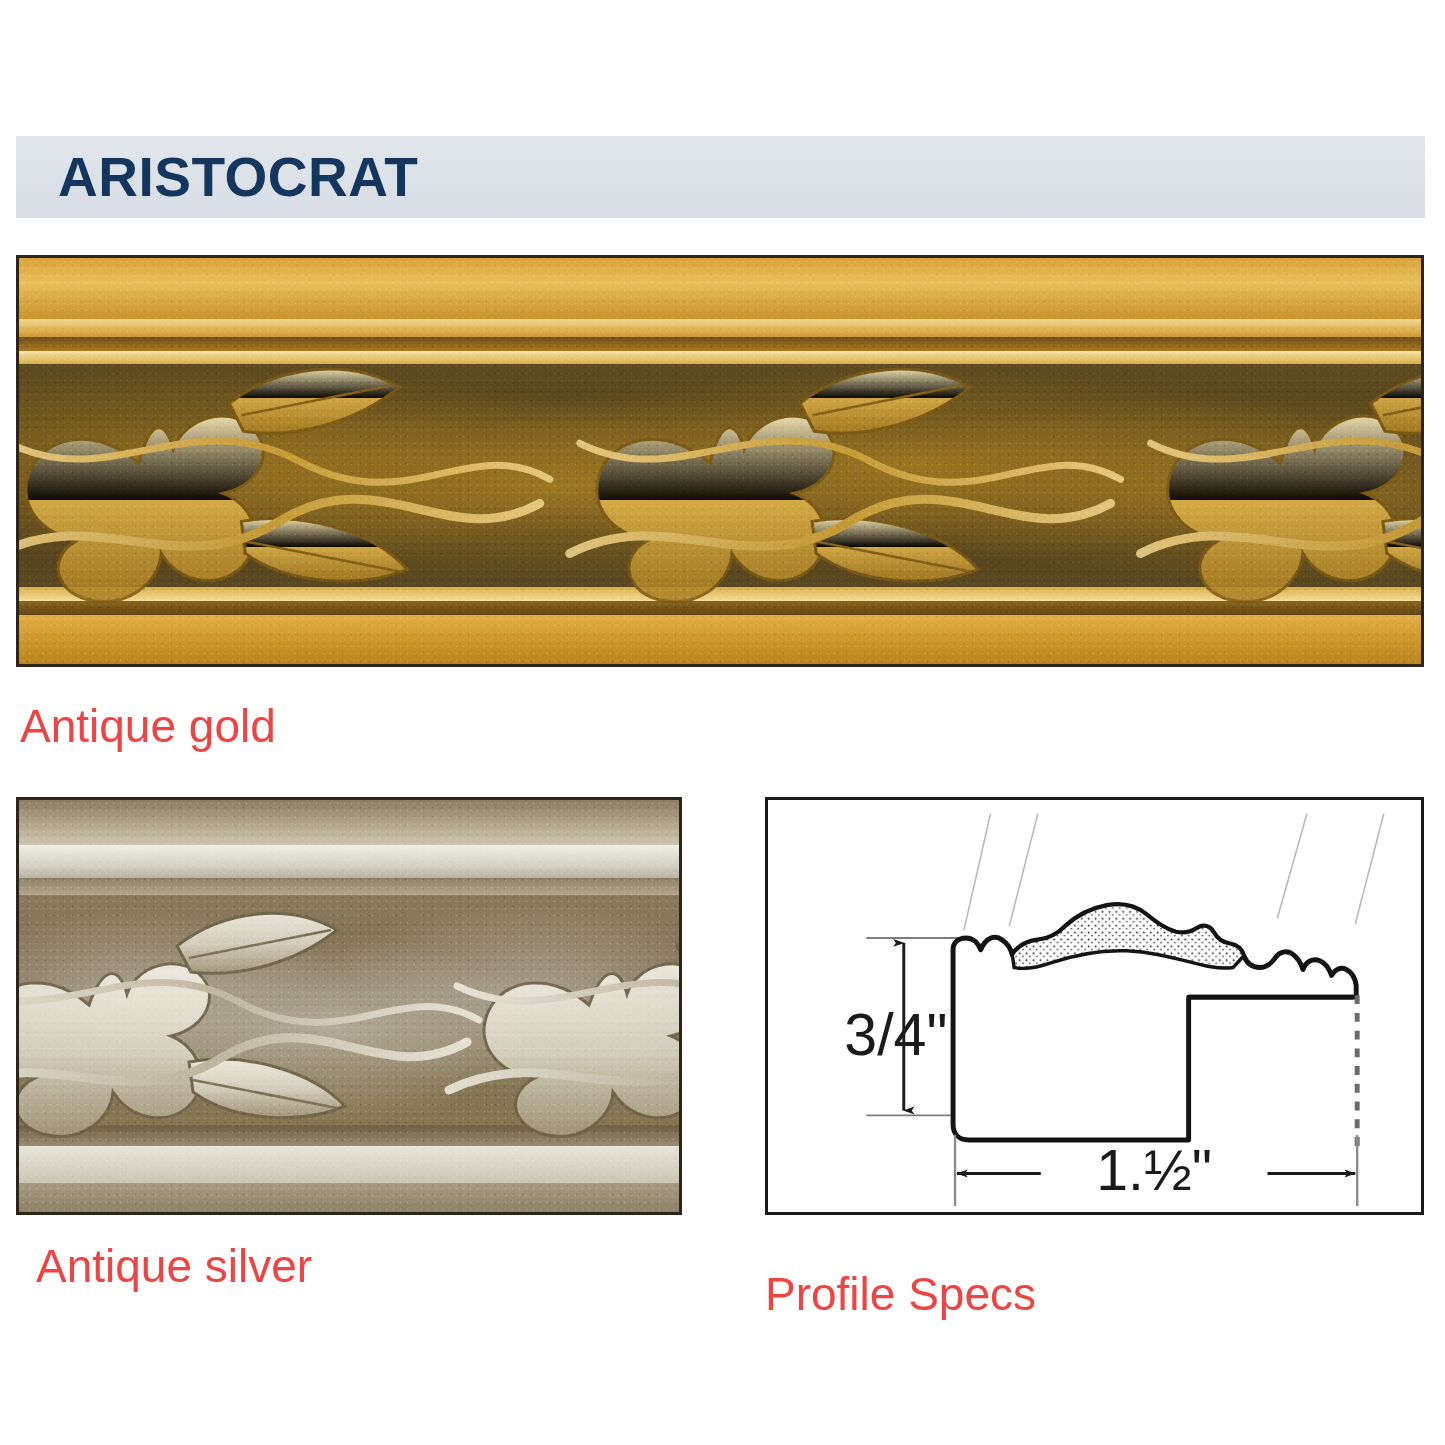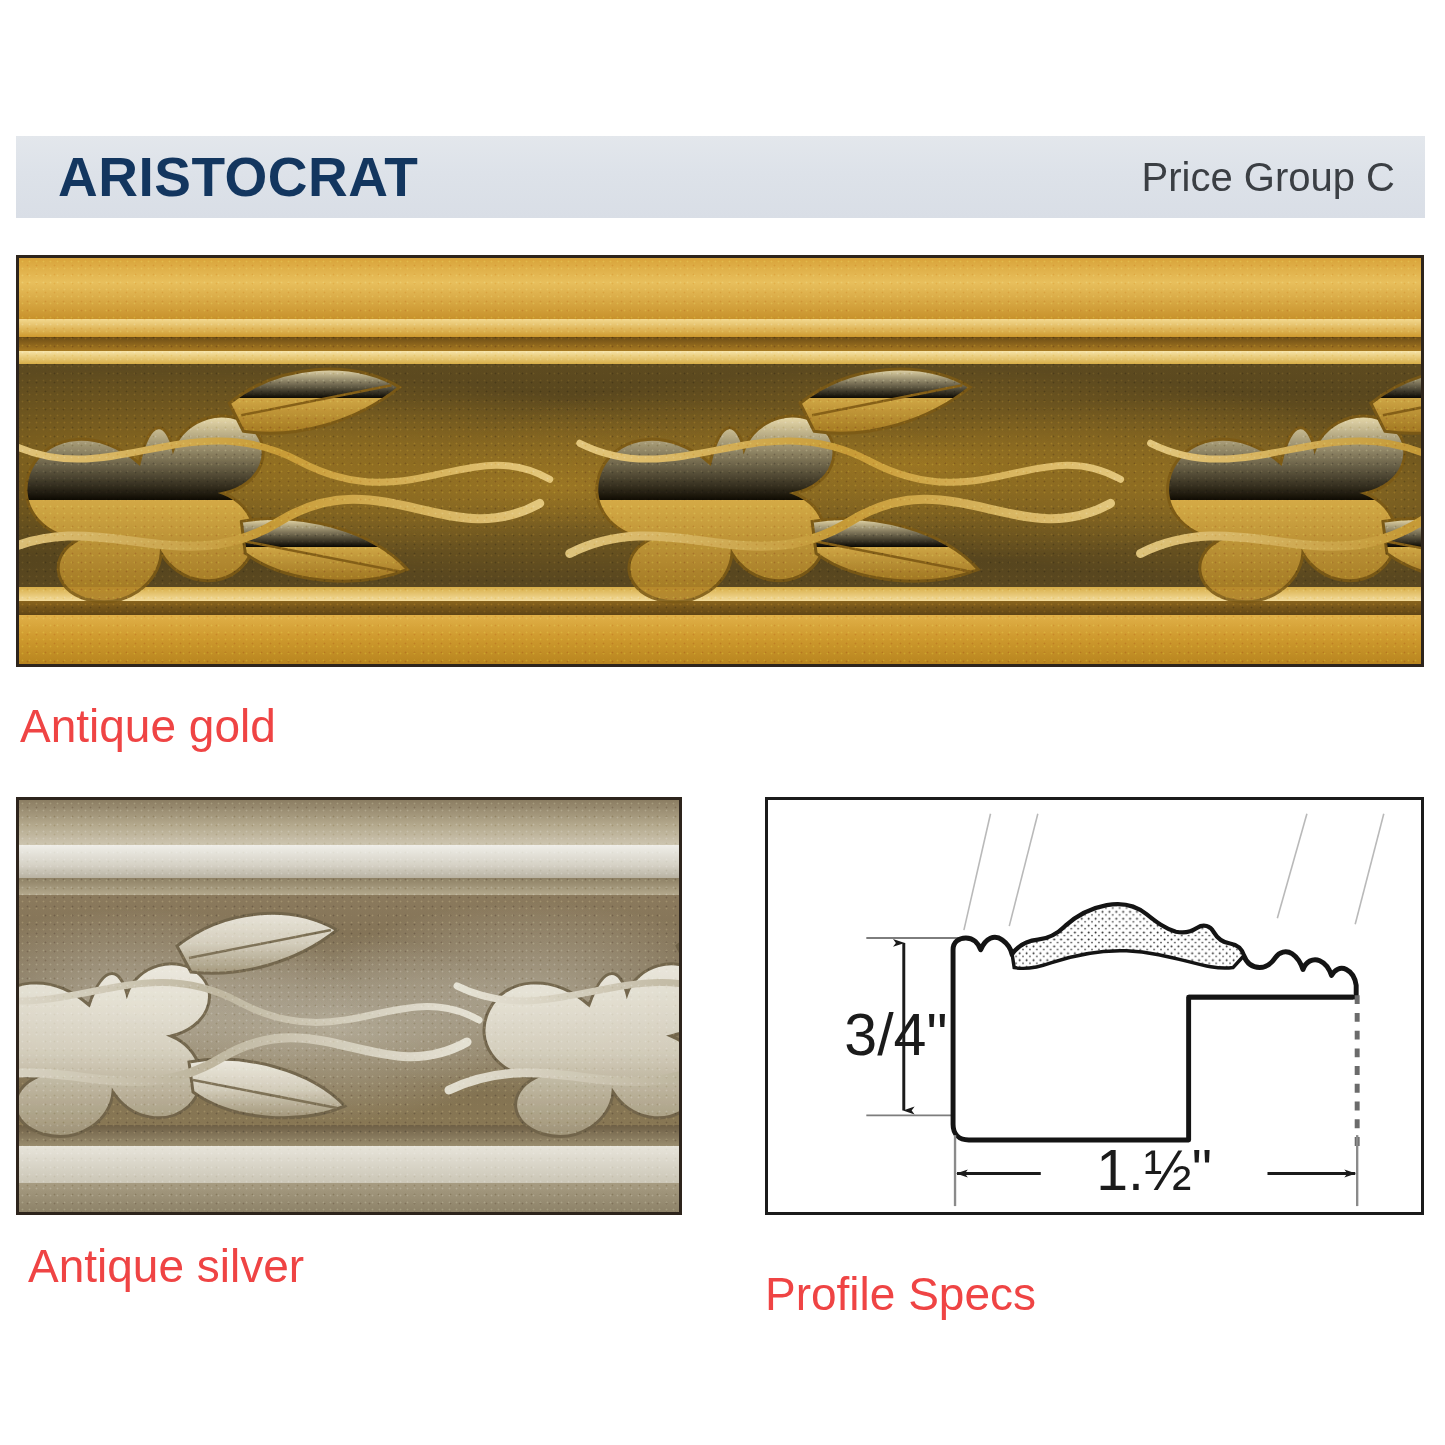--- a/index.html
+++ b/index.html
@@ -127,21 +127,21 @@
 
   
   .caption {
     position: absolute;
     font-size: 46px;
     color: #ef4444;
     white-space: nowrap;
     line-height: 1;
   }
   .cap-gold   { left: 20px;  top: 703px; }
-  .cap-silver { left: 28px;  top: 1243px; }
+  .cap-silver { left: 36px;  top: 1243px; }
   .cap-specs  { left: 765px; top: 1243px; margin-top: 28px; }
 
   
   .specs-box {
     position: absolute;
     left: 765px;
     top: 797px;
     width: 659px;
     height: 418px;
     border: 3px solid #1b1b1b;
@@ -149,21 +149,20 @@
     background: #ffffff;
     overflow: hidden;
   }
   .specs-svg { display: block; width: 100%; height: 100%; }
 </style>
 </head>
 <body>
 
 <div class="header-bar">
   <div class="brand-title">ARISTOCRAT</div>
-  <div class="price-group">Price Group C</div>
 </div>
 
 <div class="sample-frame gold-sample">
   <div class="molding">
     <div class="band g-top-hi"></div>
     <div class="band g-bead-1"></div>
     <div class="band g-groove-1"></div>
     <div class="band g-lip-1"></div>
     <div class="band g-field"></div>
     <div class="band g-lip-2"></div>

